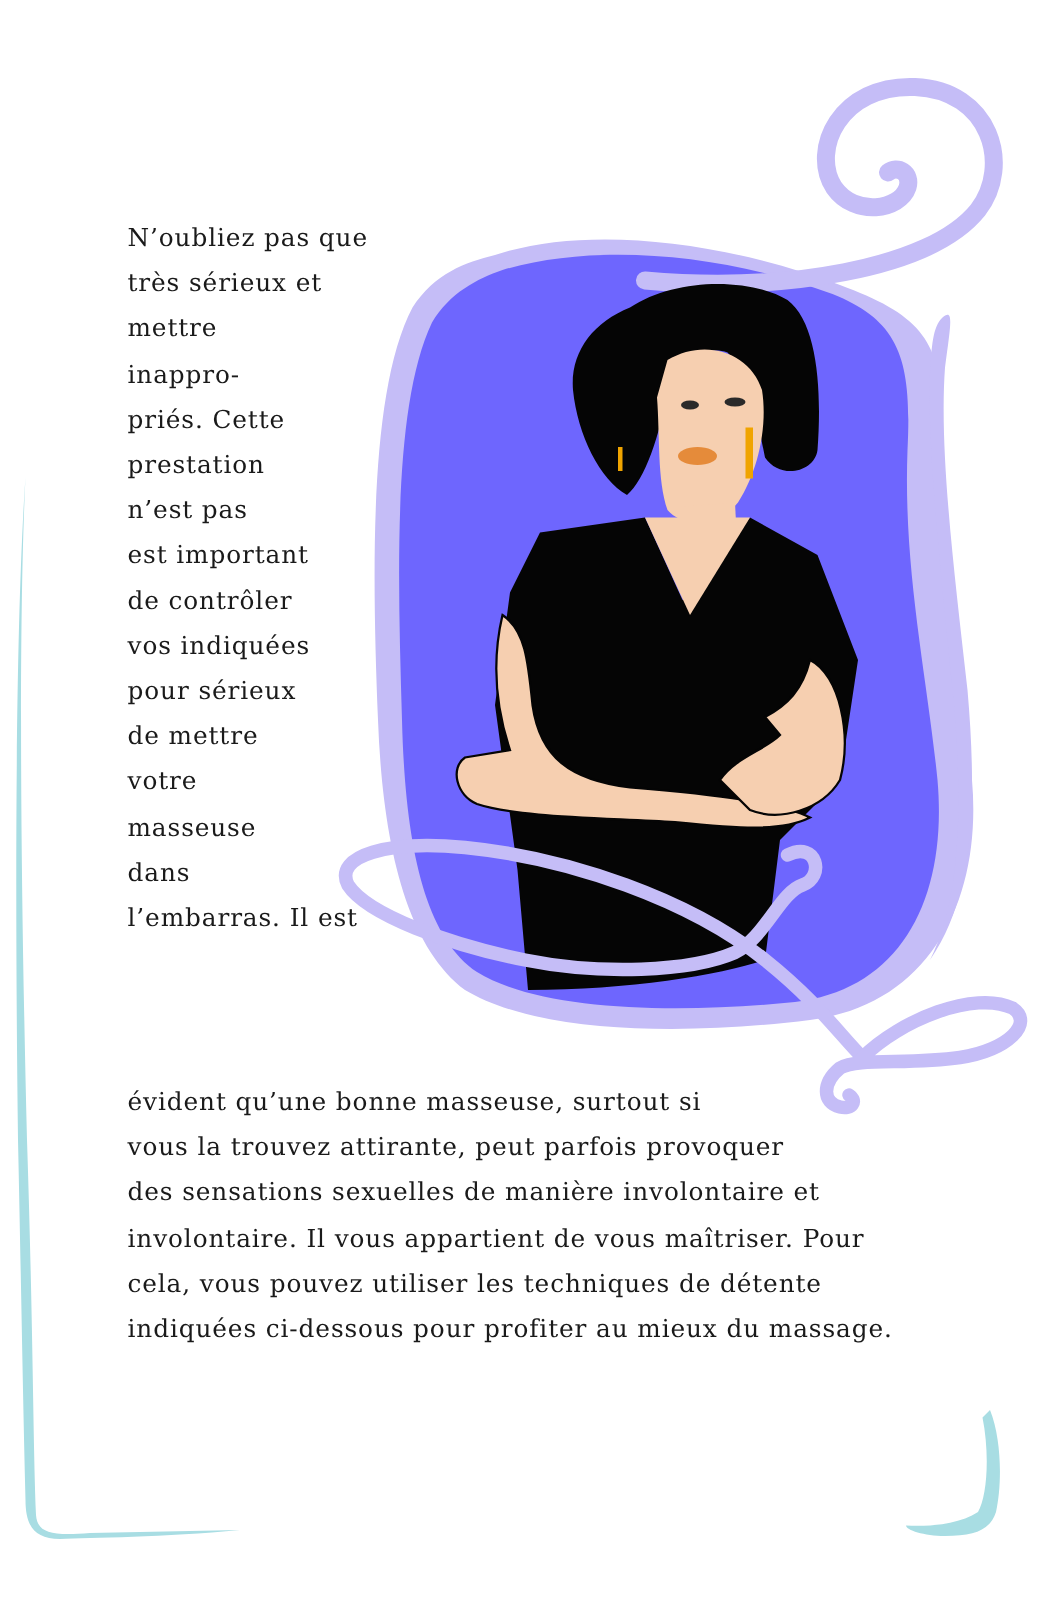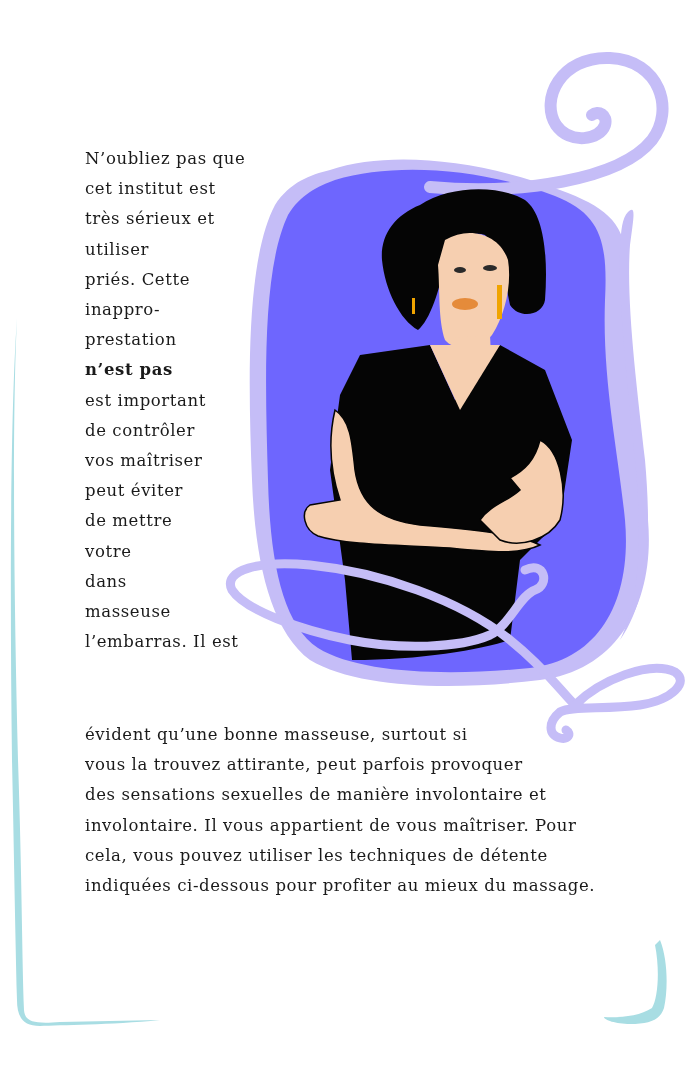--- a/index.html
+++ b/index.html
@@ -24,21 +24,21 @@
   .col-text .line { display: block; white-space: nowrap; }
   .wide-text {
     position: absolute;
     left: 85px; top: 720px;
     width: 520px;
     font-size: 16.5px;
     line-height: 30.2px;
     letter-spacing: 0.6px;
   }
   .wide-text .line { display: block; white-space: nowrap; }
-  b { font-weight: bold; }
+  b { font-weight: normal; }
 </style>
 </head>
 <body>
 
 <div class="page">
 
   <svg class="deco" viewBox="0 0 700 1071">
 
     <path d="M17,318 C12,420 14,600 18,760 C22,880 22,960 24,1010 C25,1022 34,1024 60,1022 L160,1020 C110,1025 60,1025 40,1026 C22,1026 17,1016 17,1000 C15,920 14,850 12,760 C10,600 10,420 17,318 Z" fill="#a8dde3"></path>
 
@@ -81,35 +81,34 @@
     </g>
 
     <g fill="none" stroke="#c5bdf7" stroke-linecap="round">
       <path d="M525,570 C545,560 550,585 535,590 C520,595 510,625 490,635 C460,648 400,650 350,640 C300,630 245,610 232,590 C222,570 260,560 310,565 C380,572 460,600 510,640 C545,668 560,690 575,705" stroke-width="9"></path>
       <path d="M575,705 C600,680 650,660 675,672 C690,682 672,700 640,705 C605,710 572,705 560,712 C548,722 548,735 560,738 C568,740 572,734 566,730" stroke-width="9"></path>
     </g>
   </svg>
 
   <div class="col-text">
     <span class="line">N’oubliez pas que</span>
-    <span class="line">cet institut est</span>
     <span class="line">très sérieux et</span>
-    <span class="line">utiliser</span>
+    <span class="line">mettre</span>
+    <span class="line">inappro-</span>
     <span class="line">priés. Cette</span>
-    <span class="line">inappro-</span>
     <span class="line">prestation</span>
     <span class="line"><b>n’est pas</b></span>
     <span class="line">est important</span>
     <span class="line">de contrôler</span>
-    <span class="line">vos maîtriser</span>
-    <span class="line">peut éviter</span>
+    <span class="line">vos indiquées</span>
+    <span class="line">pour sérieux</span>
     <span class="line">de mettre</span>
     <span class="line">votre</span>
+    <span class="line">masseuse</span>
     <span class="line">dans</span>
-    <span class="line">masseuse</span>
     <span class="line">l’embarras. Il est</span>
   </div>
 
   <div class="wide-text">
     <span class="line">évident qu’une bonne masseuse, surtout si</span>
     <span class="line">vous la trouvez attirante, peut parfois provoquer</span>
     <span class="line">des sensations sexuelles de manière involontaire et</span>
     <span class="line">involontaire. Il vous appartient de vous maîtriser. Pour</span>
     <span class="line">cela, vous pouvez utiliser les techniques de détente</span>
     <span class="line">indiquées ci-dessous pour profiter au mieux du massage.</span>

